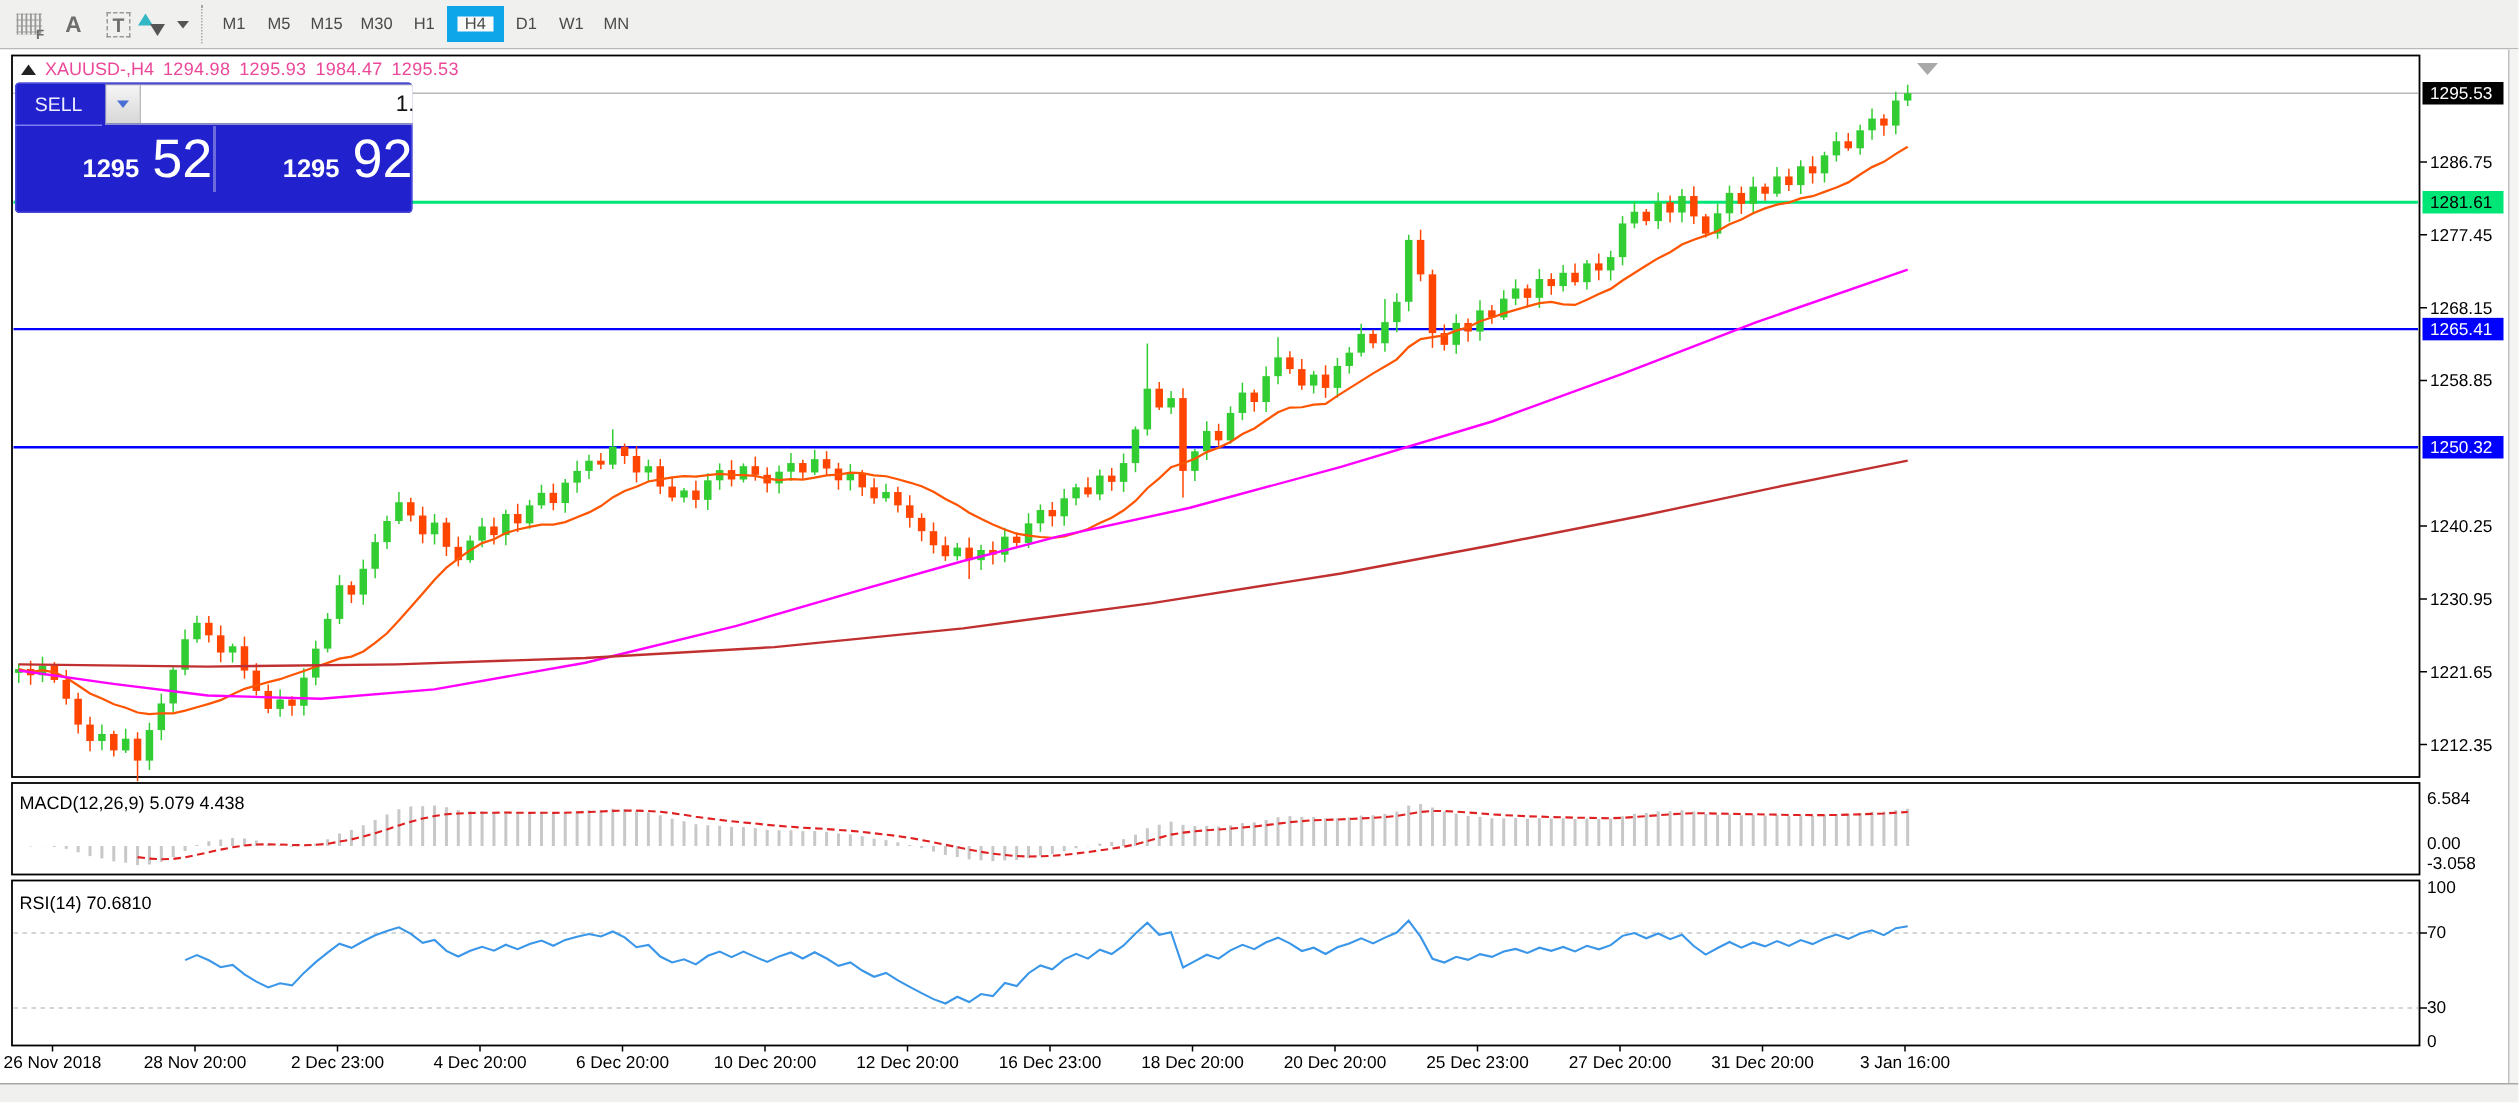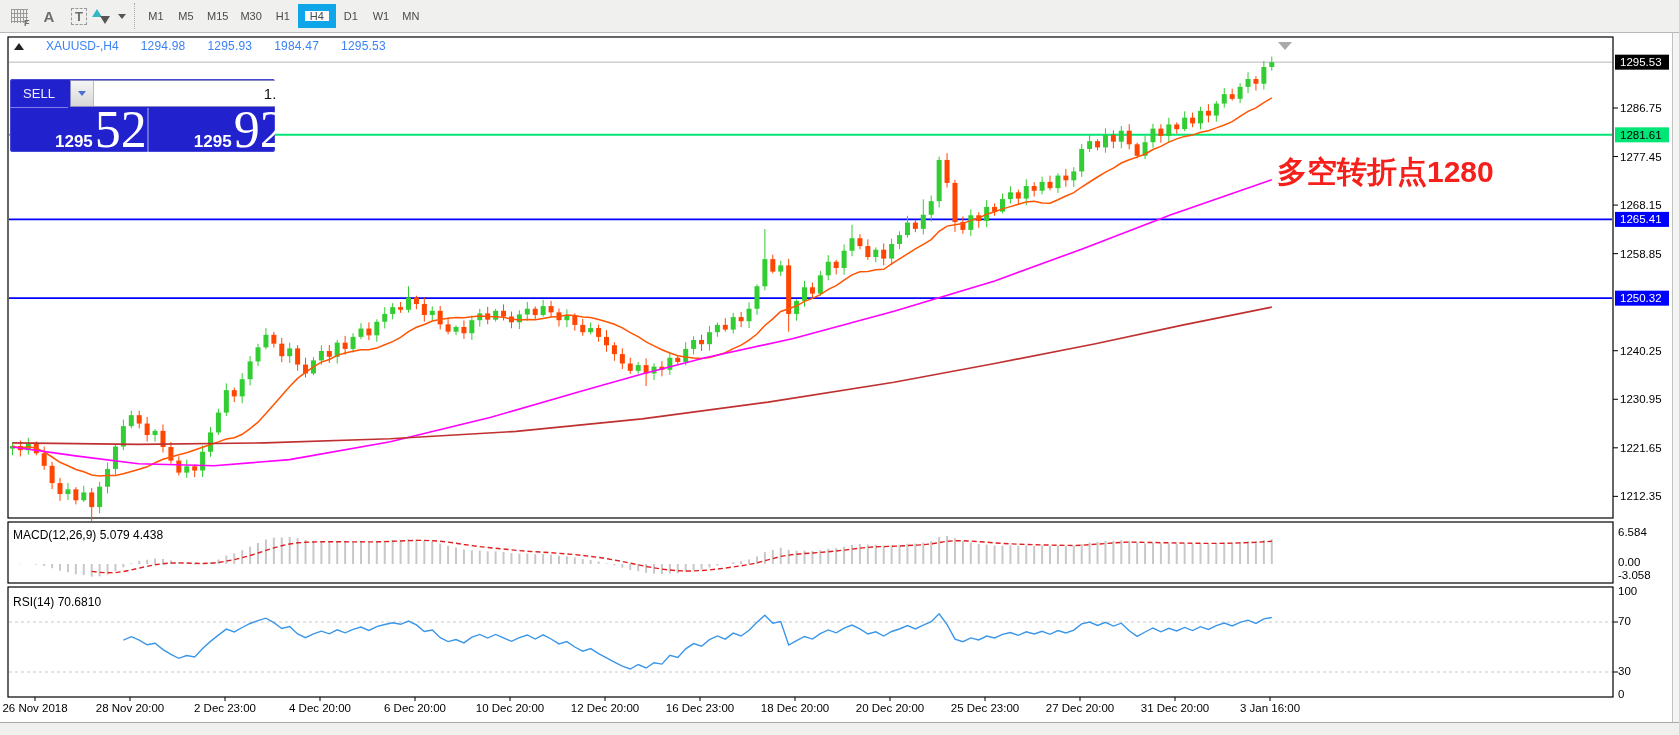--- a/index.html
+++ b/index.html
@@ -27,46 +27,46 @@
            border-top:5px solid #555; margin-left:2px; }
   .tb-sep { width:1px; height:26px; border-left:1px dotted #a8a8a8; margin:0 6px 0 10px; }
   .tf-btn { min-width:30px; height:24px; padding:0 5px; display:flex; align-items:center; justify-content:center;
             font-size:11px; color:#4a4a4a; border:1px solid transparent; cursor:default; }
   .tf-btn.active { background:#fbfbfb; border:7px solid #0ea5e9; }
 
   
   .workspace { position:absolute; top:33px; left:0; width:1679px; height:702px; background:#fff; }
   #chart-svg { position:absolute; top:0; left:0; }
 
-  .chart-title { position:absolute; top:6px; left:14px; font-size:12px; color:#3b82f6;
-                 display:flex; align-items:center; gap:22px; white-space:nowrap; }
+  .chart-title { position:absolute; top:6px; left:14px; font-size:12px; color:#ec4899;
+                 display:flex; align-items:center; gap:6px; white-space:nowrap; }
   .sym-tri { width:0; height:0; border-left:5px solid transparent; border-right:5px solid transparent;
              border-bottom:7px solid #222; }
   .ohlc { letter-spacing:0.2px; }
 
   
-  .trade-panel { position:absolute; top:22px; left:10px; width:265px; height:73px;
+  .trade-panel { position:absolute; top:22px; left:10px; width:265px; height:87px;
                  background:#2121ce; border-radius:3px; overflow:hidden;
-                 box-shadow:0 0 0 1px #4848d8 inset;margin-top:24px; }
+                 box-shadow:0 0 0 1px #4848d8 inset; }
   .tp-top { display:flex; height:29px; align-items:stretch; }
   .tp-btn { flex:0 0 58px; display:flex; align-items:center; justify-content:center;
             color:#eef; font-size:13px; cursor:pointer; border-bottom:1px solid #7d7df0; }
   .vol-group { flex:1; display:flex; margin:1px 2px; border:1px solid #8a8ac0; background:#fff; }
   .spin { width:23px; background:linear-gradient(#f5f5f5,#d7d7d7); display:flex; align-items:center;
           justify-content:center; cursor:pointer; border-right:1px solid #bbb; }
   .spin .sd { width:0; height:0; border-left:4px solid transparent; border-right:4px solid transparent;
               border-top:5px solid #4a6fd4; }
   .vol-input { flex:1; border:none; outline:none; text-align:right; padding-right:8px;
                font-size:15px; font-family:"Liberation Sans",sans-serif; color:#111; }
   .tp-prices { display:flex; height:44px; }
   .tp-price { flex:1; display:flex; align-items:baseline; justify-content:space-between;
               color:#fff; padding-top:2px;padding-left:45px; }
   .tp-price.sellp { border-right:2px solid #ffffff55; }
   .p-small { font-size:17px; font-weight:bold; margin-right:2px; }
-  .p-big { font-size:52px; font-weight:normal; line-height:40px;font-family:Liberation Serif, serif; }
+  .p-big { font-size:36px; font-weight:normal; line-height:40px; }
 
   .annotation { position:absolute; top:119px; left:1277px; font-size:30px; font-weight:bold;
                 color:#f5201b; white-space:nowrap; }
 
   .bottom-strip { position:absolute; left:0; top:689px; width:1679px; height:13px;
                   background:#f0f0ee; border-top:1px solid #a8a8a8; }
   .right-strip { position:absolute; left:1672px; top:0; width:7px; height:689px;
                  background:#f4f4f2; border-left:1px solid #c2c2c2; }
 </style>
 </head>
@@ -713,18 +713,17 @@
           <span class="p-small">1295</span>
           <span class="p-big">52</span>
         </div>
         <div class="tp-price">
           <span class="p-small">1295</span>
           <span class="p-big">92</span>
         </div>
       </div>
     </div>
 
-    <div class="annotation">多空转折点1280</div>
 
     <div class="right-strip"></div>
     <div class="bottom-strip"></div>
   </div>
 </div>
 
 </body></html>

